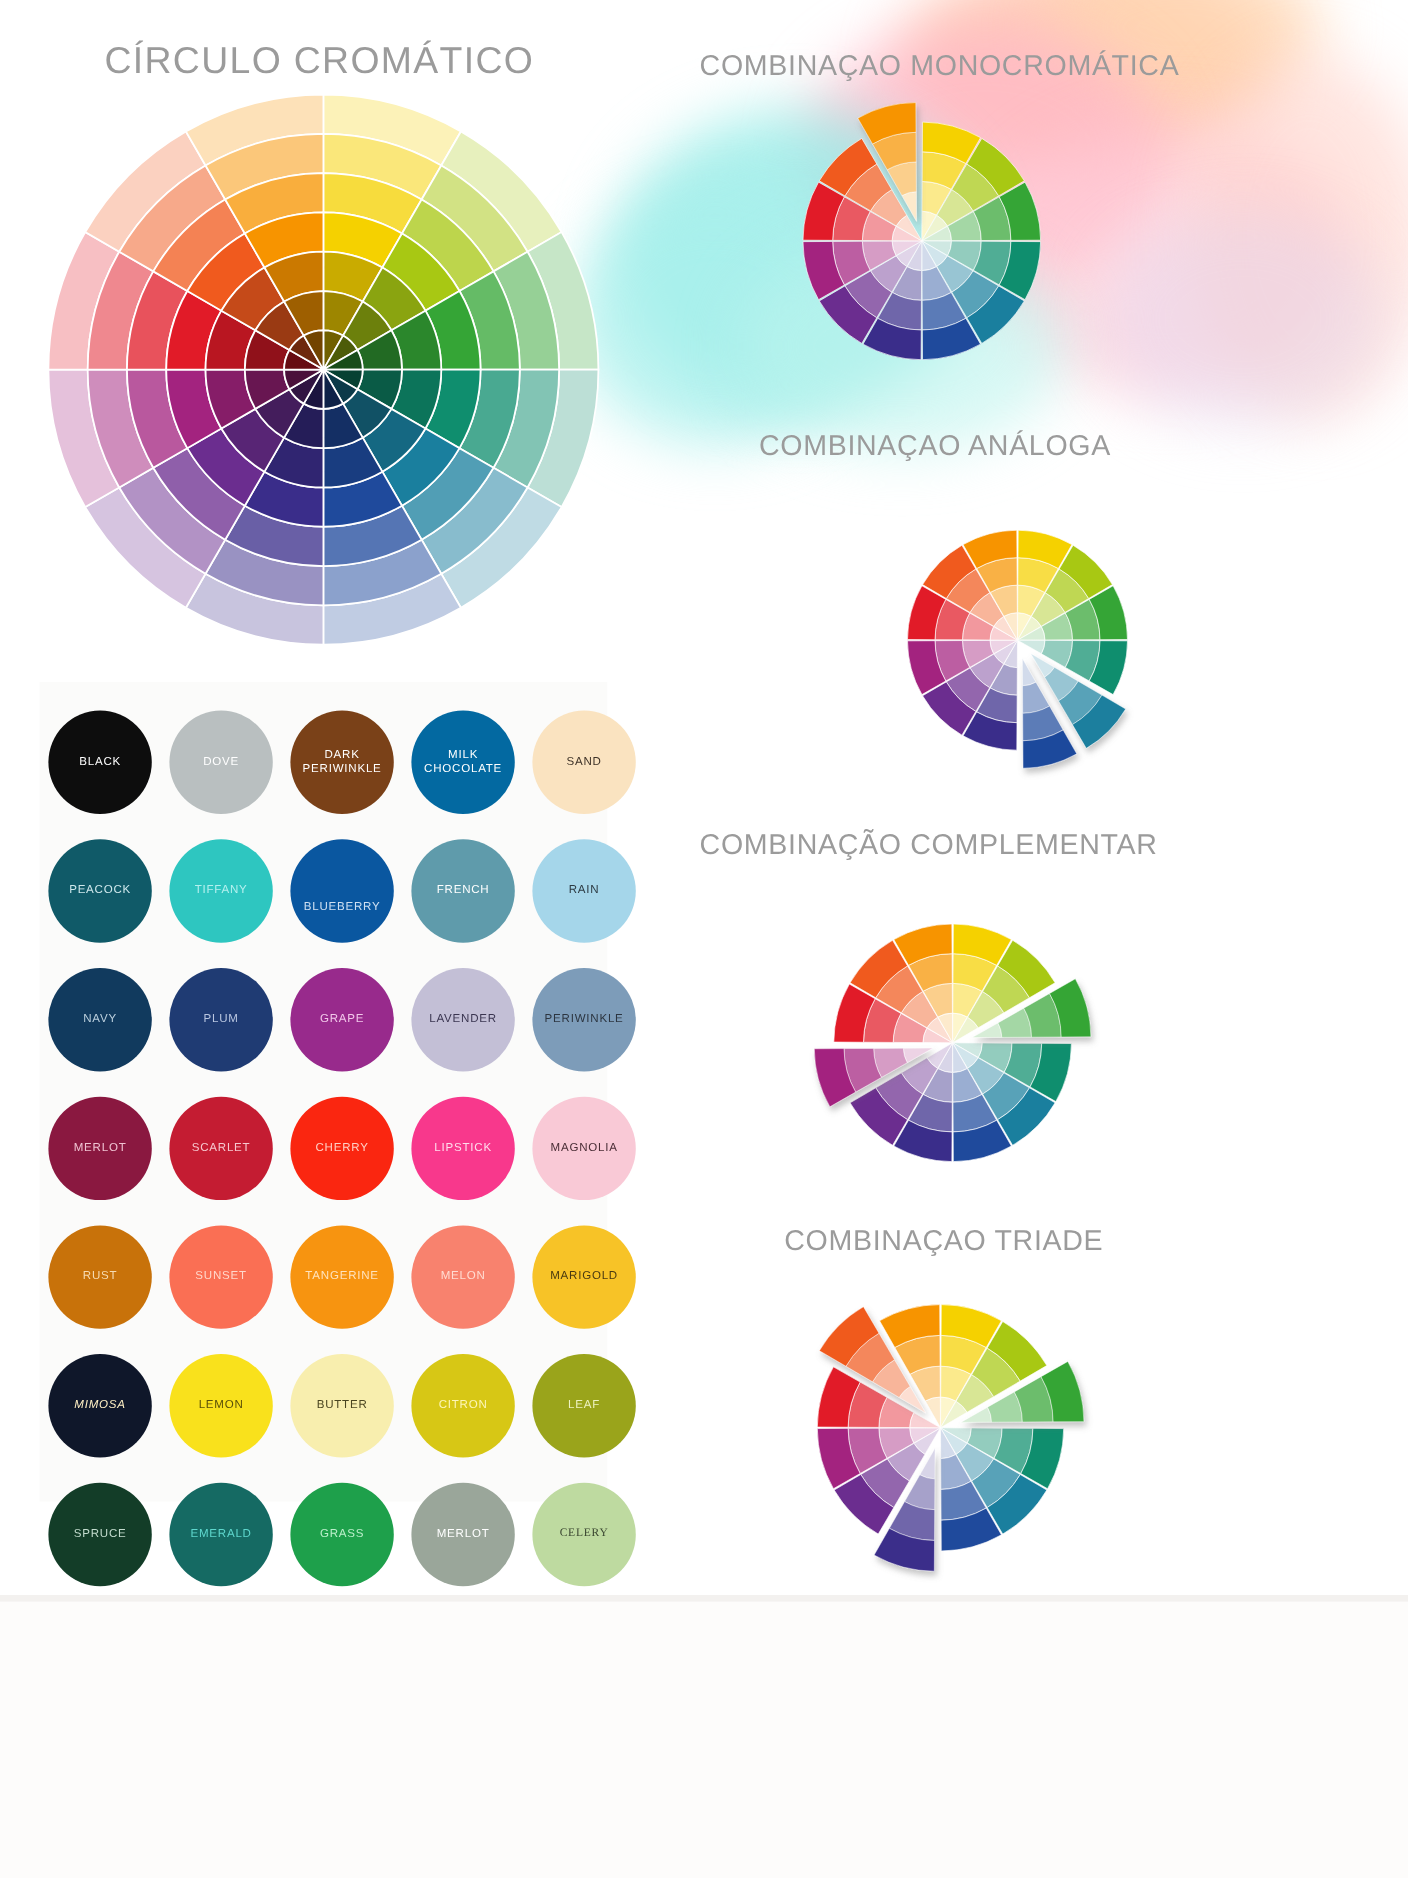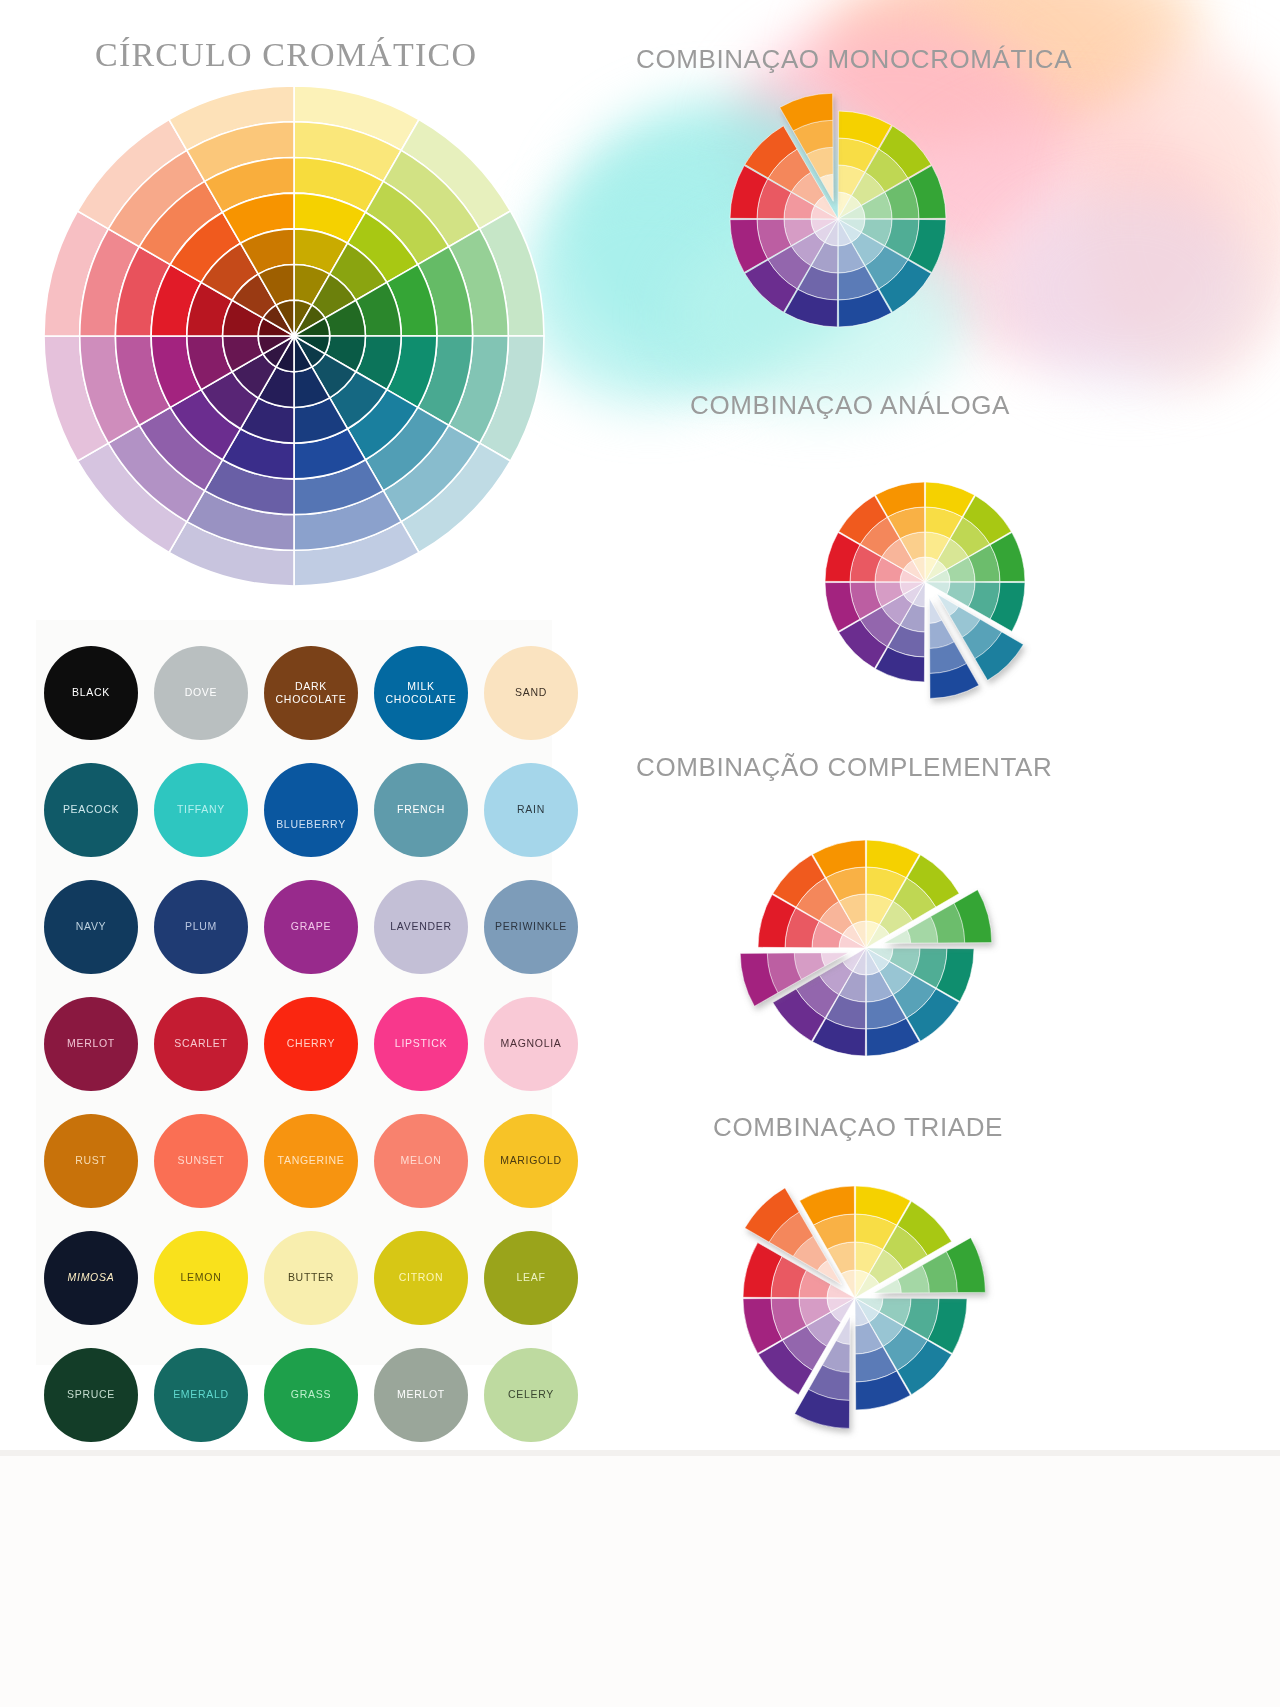--- a/index.html
+++ b/index.html
@@ -42,21 +42,21 @@
 
   
   .title {
     position: absolute;
     color: #9b9b9b;
     font-weight: 400;
     letter-spacing: 0.6px;
     white-space: nowrap;
     z-index: 5;
   }
-  #title-wheel   { left: 95px;  top: 36px;   font-size: 34px; letter-spacing: 1.2px; font-family: Liberation Serif, serif; }
+  #title-wheel   { left: 95px;  top: 36px;   font-size: 34px; letter-spacing: 1.2px; }
   #title-mono    { left: 636px; top: 44px;   font-size: 26px; }
   #title-analog  { left: 690px; top: 390px;  font-size: 26px; }
   #title-compl   { left: 636px; top: 752px;  font-size: 26px; }
   #title-triade  { left: 713px; top: 1112px; font-size: 26px; }
 
   
   .wheel { position: absolute; z-index: 3; }
   #wheel-main   { left: 38px;  top: 80px;  width: 512px; height: 512px; }
   #wheel-mono   { left: 720px; top: 106px; width: 270px; height: 230px; }
   #wheel-analog { left: 820px; top: 470px; width: 185px; height: 250px; }
@@ -478,21 +478,21 @@
           </div>
         </div>
         <div class="swatch-cell">
           <div class="swatch-dot" style="background: rgb(185, 191, 192);">
             <span class="swatch-label" style="color: rgb(255, 255, 255);">DOVE</span>
           </div>
         </div>
         <div class="swatch-cell">
           <div class="swatch-dot" style="background: rgb(122, 65, 24);">
             <span class="swatch-label" style="color: rgb(255, 255, 255);">DARK
-CHOCOLATE</span>
+PERIWINKLE</span>
           </div>
         </div>
         <div class="swatch-cell">
           <div class="swatch-dot" style="background: #0369a1;">
             <span class="swatch-label" style="color: rgb(255, 255, 255);">MILK
 CHOCOLATE</span>
           </div>
         </div>
         <div class="swatch-cell">
           <div class="swatch-dot" style="background: rgb(250, 227, 192);">
@@ -639,19 +639,19 @@
             <span class="swatch-label" style="color: rgb(189, 240, 204);">GRASS</span>
           </div>
         </div>
         <div class="swatch-cell">
           <div class="swatch-dot" style="background: rgb(154, 166, 154);">
             <span class="swatch-label" style="color: rgb(255, 255, 255);">MERLOT</span>
           </div>
         </div>
         <div class="swatch-cell">
           <div class="swatch-dot" style="background: rgb(190, 218, 160);">
-            <span class="swatch-label" style="color: rgb(58, 70, 48);">CELERY</span>
+            <span class="swatch-label" style="color: rgb(58, 70, 48); font-family: Liberation Serif, serif;">CELERY</span>
           </div>
         </div>
       </div>
   </div>
 
 </div>
 
 </body></html>

